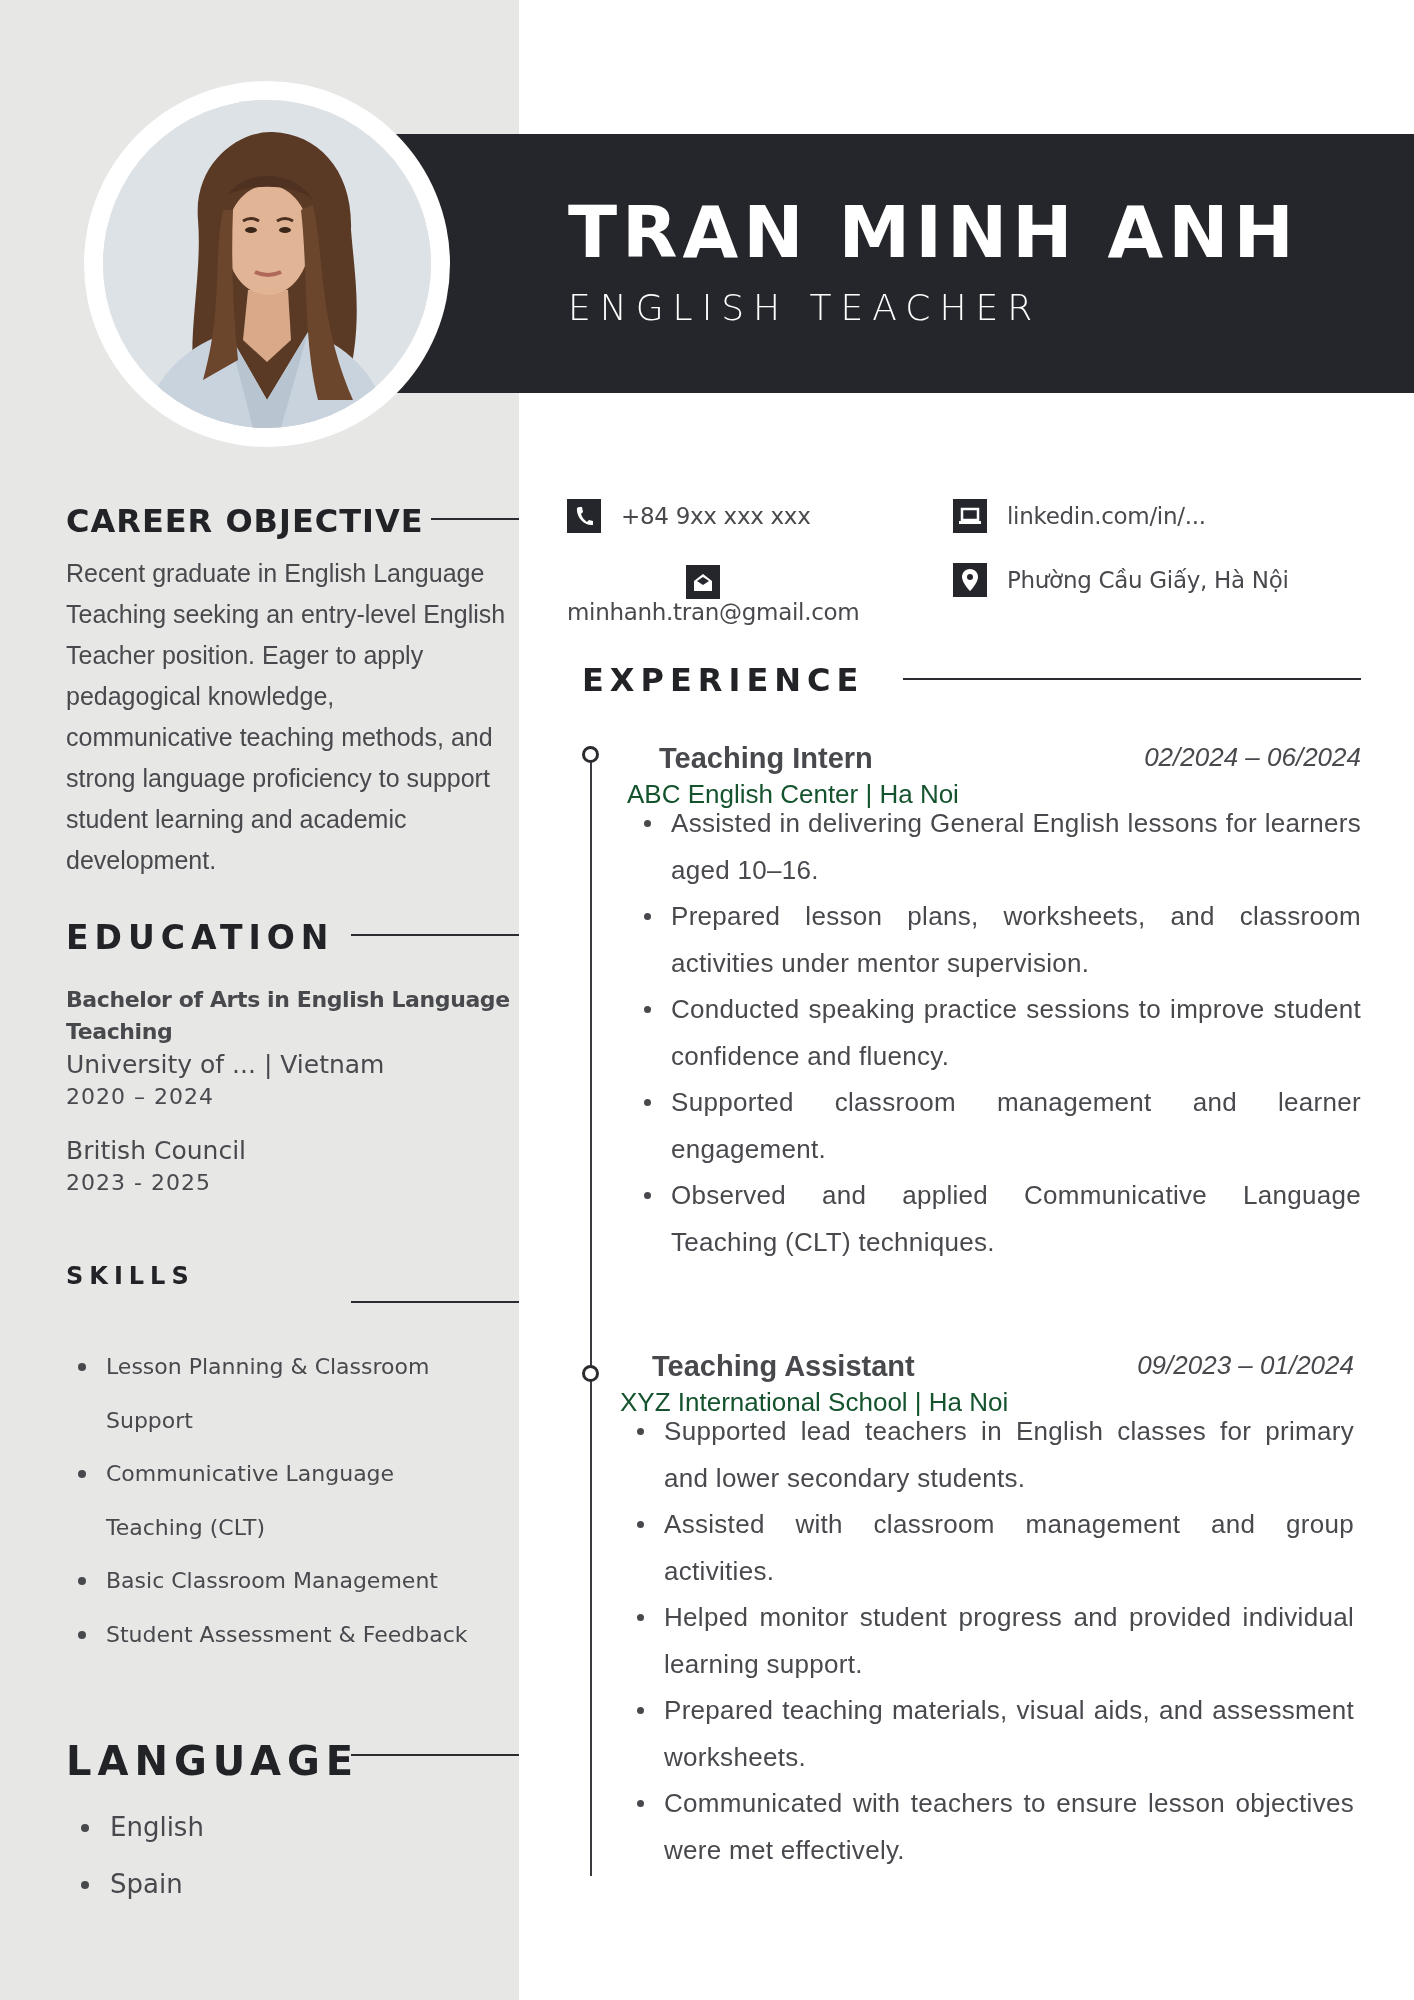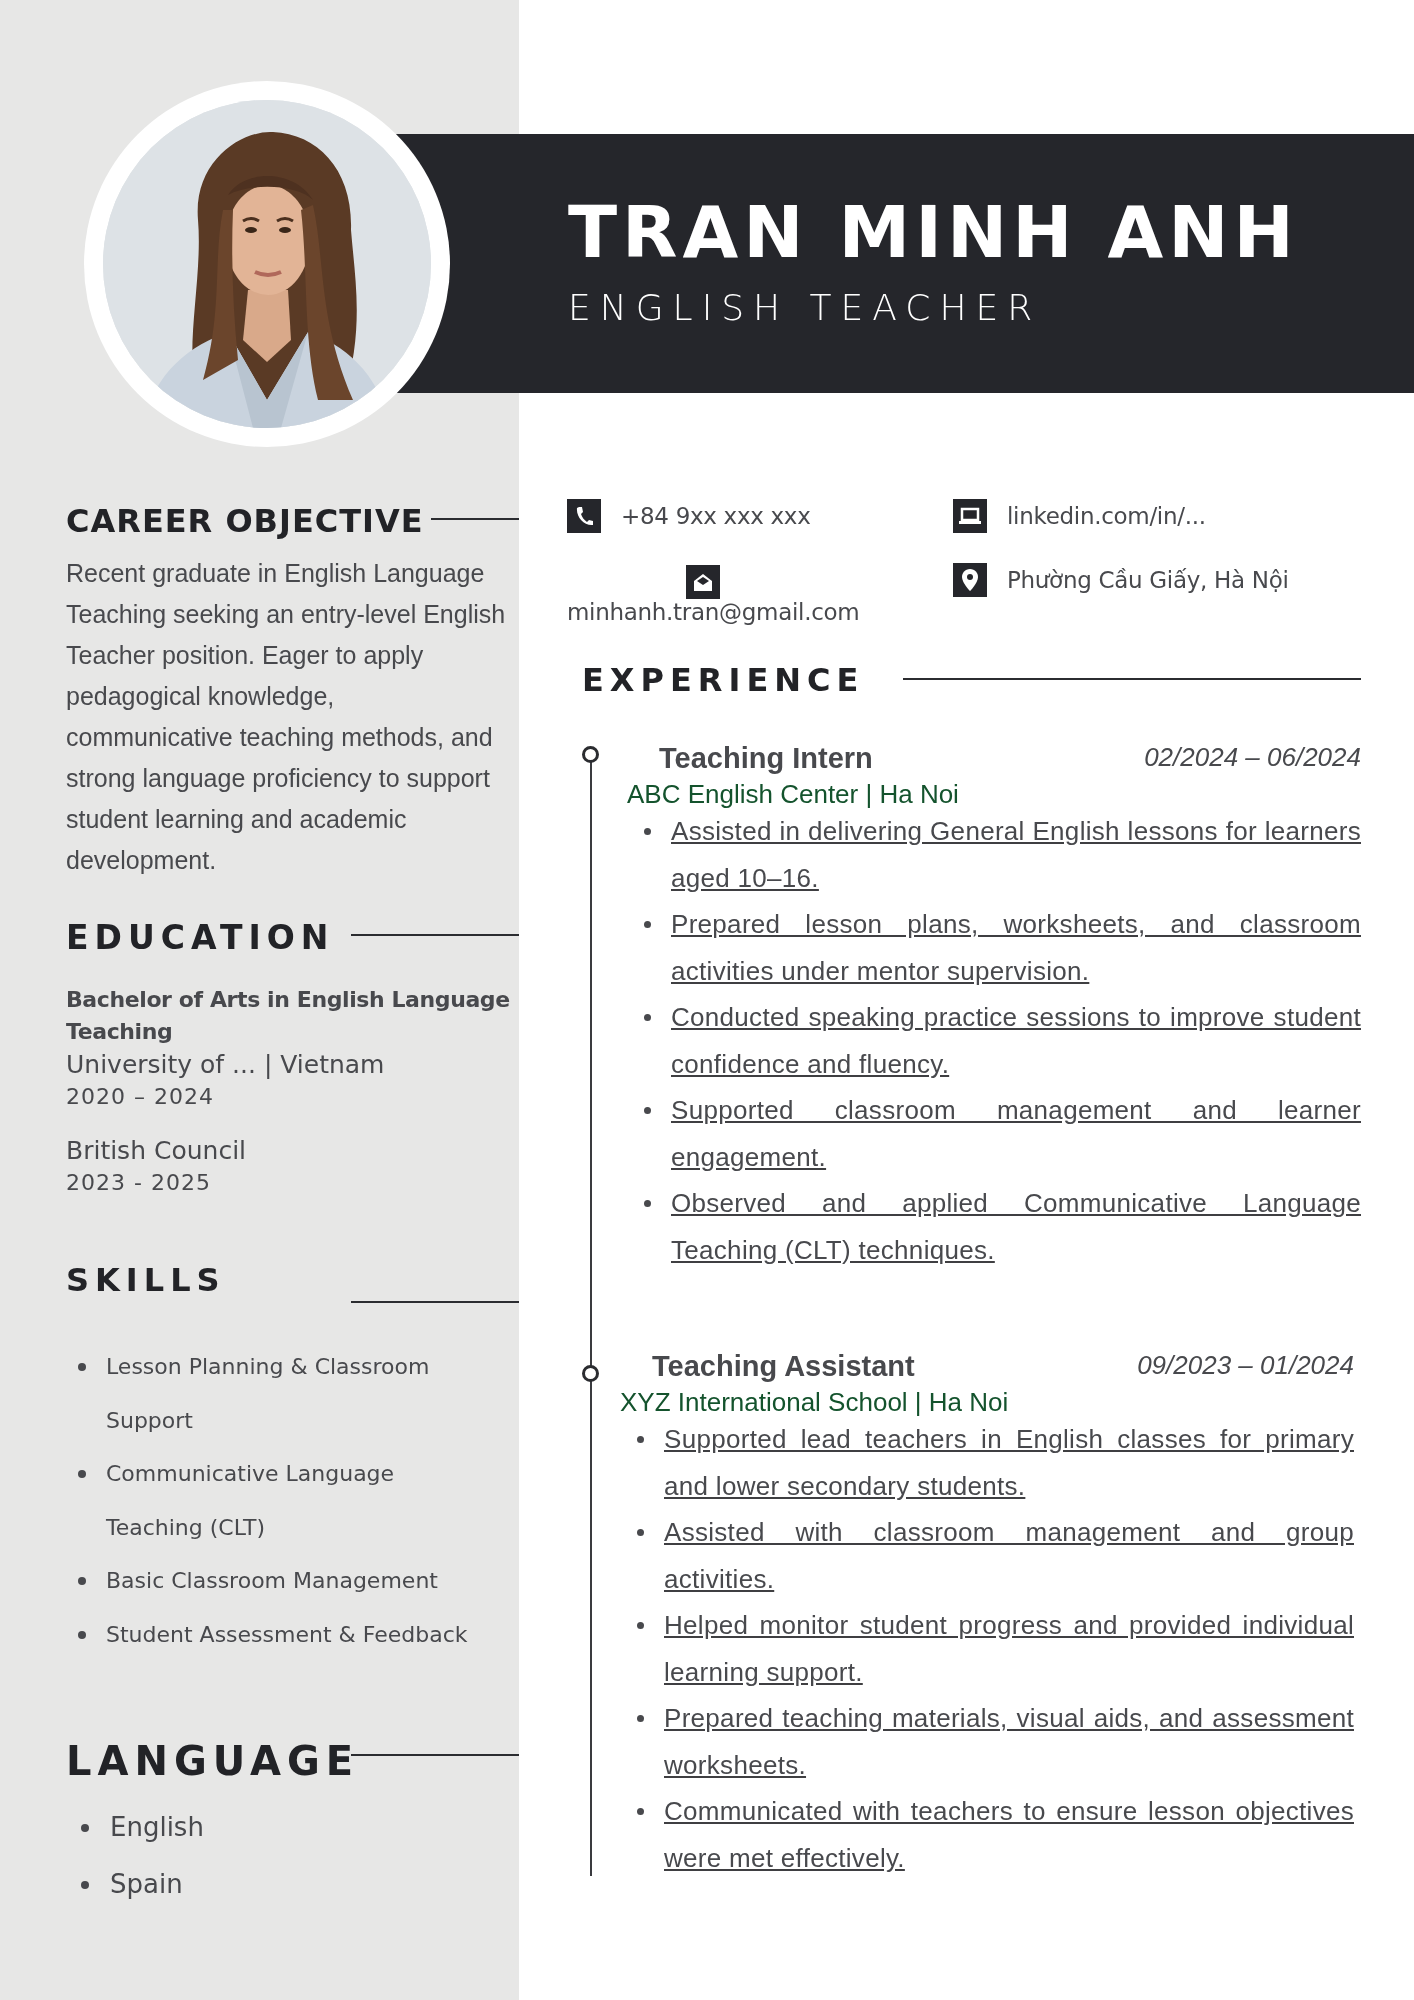--- a/index.html
+++ b/index.html
@@ -37,21 +37,21 @@
     .contact .ico { width: 34px; height: 34px; background: #25262b; display: flex; align-items: center; justify-content: center; margin-right: 20px; flex: none; }
     .contact .txt { font-family: "DejaVu Sans", sans-serif; font-size: 23px; color: #48494d; white-space: nowrap; letter-spacing: -0.3px; }
 
     .timeline-line { position: absolute; left: 590px; top: 756px; width: 2px; height: 1120px; background: #3a3b3f; }
     .timeline-dot { position: absolute; width: 17px; height: 17px; border: 3px solid #2b2c30; border-radius: 50%; background: #ffffff; }
 
     .job { position: absolute; }
     .job-title { position: absolute; left: 0; top: 0; font-family: "Liberation Sans", sans-serif; font-weight: bold; font-size: 29px; color: #48494d; line-height: 1; margin-left: 32px; }
     .job-dates { position: absolute; right: 0; top: 0; font-family: "Liberation Sans", sans-serif; font-style: italic; font-size: 26px; color: #48494d; line-height: 1; }
     .job-org { position: absolute; left: 0; top: 36px; font-family: "Liberation Sans", sans-serif; font-size: 26px; color: #14532d; line-height: 1.1; text-align: center; }
-    .job-bullets { position: absolute; left: 14px; top: 64px; right: 0; list-style: none; text-decoration: underline; }
+    .job-bullets { position: absolute; left: 14px; top: 56px; right: 0; list-style: none; }
     .job-bullets li { position: relative; padding-left: 30px; font-family: "Liberation Sans", sans-serif; font-size: 26px; line-height: 46.5px; color: #48494d; text-align: justify; letter-spacing: 0.3px; }
     .job-bullets li::before { content: ""; position: absolute; left: 3px; top: 20px; width: 7px; height: 7px; border-radius: 50%; background: #48494d; }
   </style>
 </head>
 <body>
 
 <div class="sidebar"></div>
 
 <div class="header-band"></div>
 <h1 class="name">TRAN MINH ANH</h1>
@@ -94,21 +94,21 @@
 <div class="edu-item" style="top:984px;">
   <div class="edu-degree">Bachelor of Arts in English Language Teaching</div>
   <div class="edu-school">University of ... | Vietnam</div>
   <div class="edu-years">2020 – 2024</div>
 </div>
 <div class="edu-item" style="top:1134px;">
   <div class="edu-school">British Council</div>
   <div class="edu-years">2023 - 2025</div>
 </div>
 
-<h2 class="sec-title" style="left:66px; top:1264px; font-size:32px; letter-spacing:6px;">SKILLS</h2>
+<h2 class="sec-title" style="left:66px; top:1264px; font-size:24px; letter-spacing:6px;">SKILLS</h2>
 <div class="sec-line" style="left:351px; top:1301px; width:168px;"></div>
 <ul class="bullet-list skills" style="left:66px; top:1340px;">
   <li>Lesson Planning &amp; Classroom Support</li>
   <li>Communicative Language Teaching (CLT)</li>
   <li>Basic Classroom Management</li>
   <li>Student Assessment &amp; Feedback</li>
 </ul>
 
 <h2 class="sec-title" style="left:66px; top:1741px; font-size:40px; letter-spacing:6px;">LANGUAGE</h2>
 <div class="sec-line" style="left:351px; top:1754px; width:168px;"></div>

